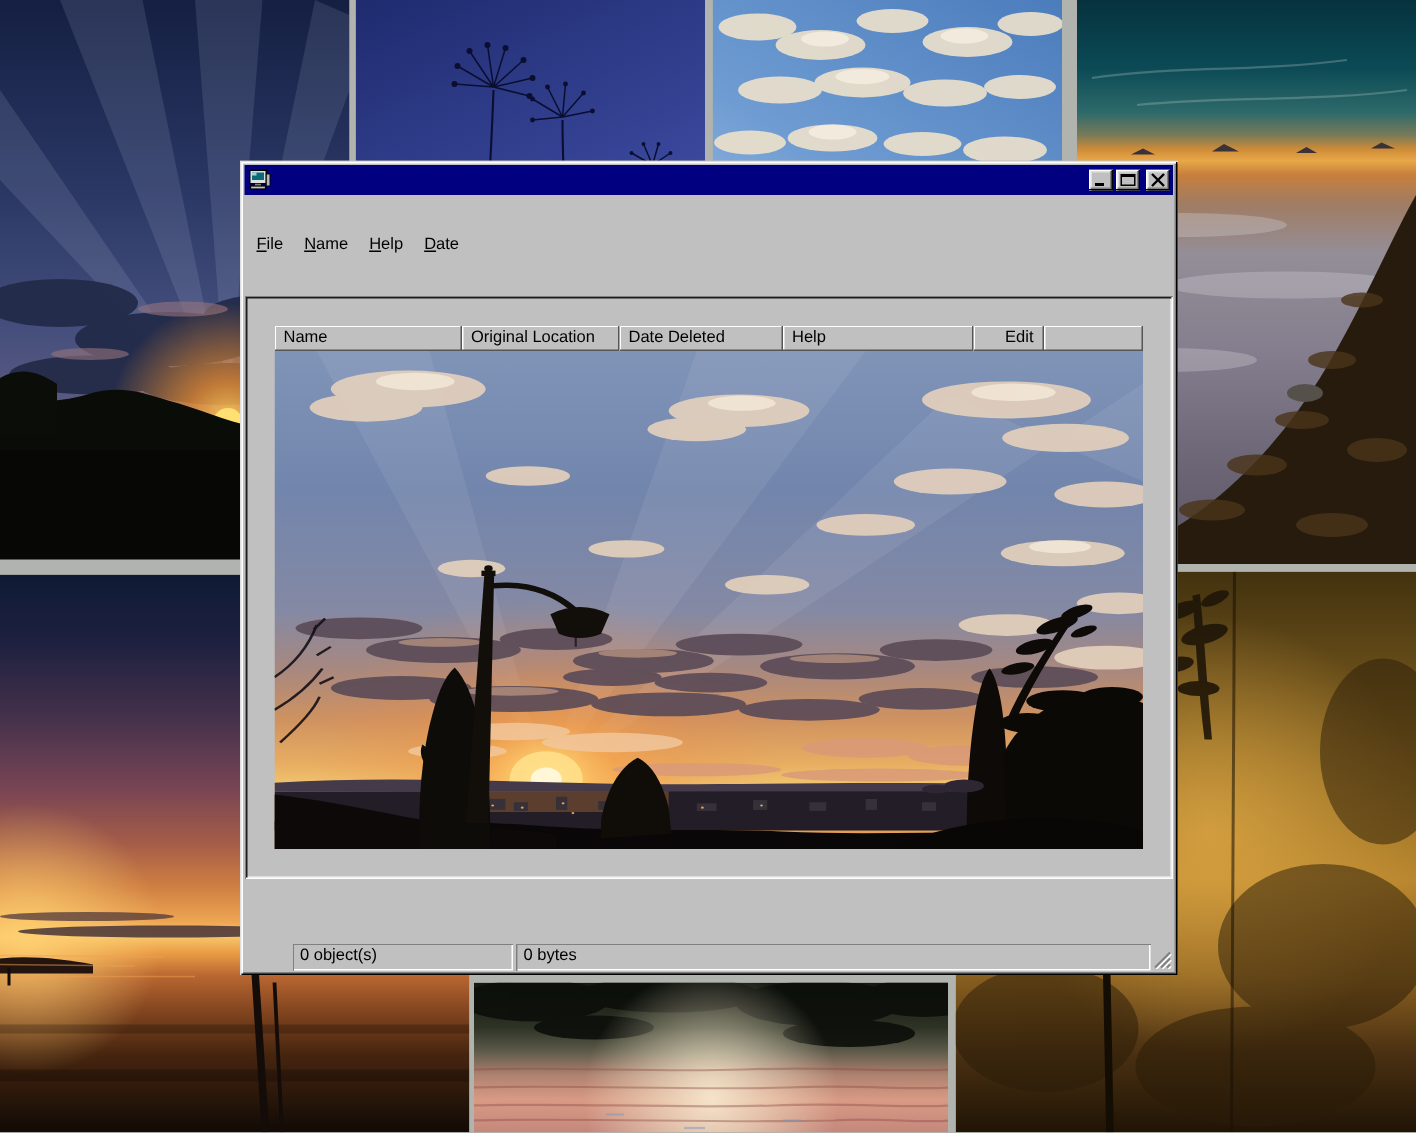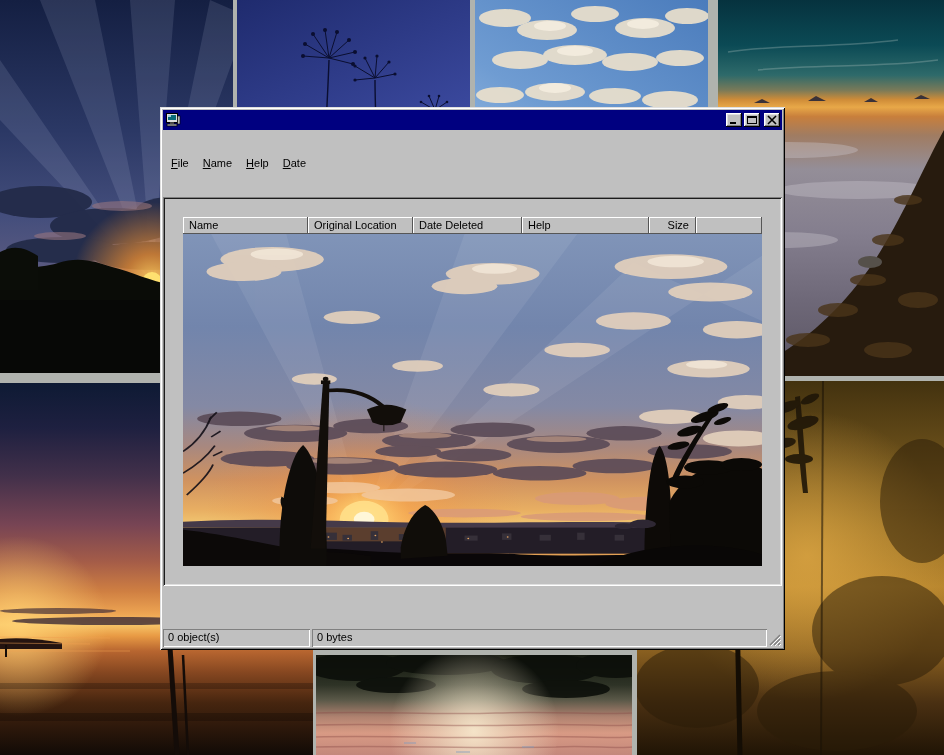--- a/index.html
+++ b/index.html
@@ -49,21 +49,21 @@
     box-sizing:border-box; background:#c0c0c0; font-size:11px; color:#000;
     padding:2px 2px 0 6px; white-space:nowrap; overflow:hidden;
     box-shadow: inset -1px -1px 0 #565656, inset 1px 1px 0 #fff;
   }
   .c0{width:125px}.c1{width:105px}.c2{width:109px}.c3{width:127px}
   .c4{width:47px; text-align:right; padding-right:7px; padding-left:2px}
   .c5{flex:1}
   .photoarea { flex:1; min-height:0; }
   .photoarea svg { width:100%; height:100%; display:block; }
 
-  .statusbar { height:18px; margin-top:19px; flex:0 0 auto; display:flex; gap:2px; }
+  .statusbar { height:18px; margin-top:19px; flex:0 0 auto; display:flex; gap:2px;padding-left:32px; }
   .spanel {
     box-sizing:border-box; font-size:11px; color:#000; padding:2px 0 0 5px;
     box-shadow: inset 1px 1px 0 #808080, inset -1px -1px 0 #fff;
     white-space:nowrap; overflow:hidden;
   }
   .s1 { width:147px; }
   .s2 { flex:1; }
   .grip { width:13px; position:relative; }
   .grip svg { position:absolute; right:1px; bottom:1px; display:block; }
 </style>
@@ -426,21 +426,21 @@
     <span class="menu-item">Help</span>
     <span class="menu-item">Date</span>
   </div>
 
   <div class="listview">
     <div class="hdr">
       <div class="hcell c0">Name</div>
       <div class="hcell c1">Original Location</div>
       <div class="hcell c2">Date Deleted</div>
       <div class="hcell c3">Help</div>
-      <div class="hcell c4">Size</div>
+      <div class="hcell c4">Edit</div>
       <div class="hcell c5"></div>
     </div>
 
     <div class="photoarea">
       <svg viewBox="0 0 617 458" preserveAspectRatio="none">
         <defs>
           <linearGradient id="mSky" x1="0" y1="0" x2="0" y2="1">
             <stop offset="0" stop-color="#8094b8"></stop>
               <stop offset=".28" stop-color="#7285ac"></stop>
             <stop offset=".52" stop-color="#8489a4"></stop>

